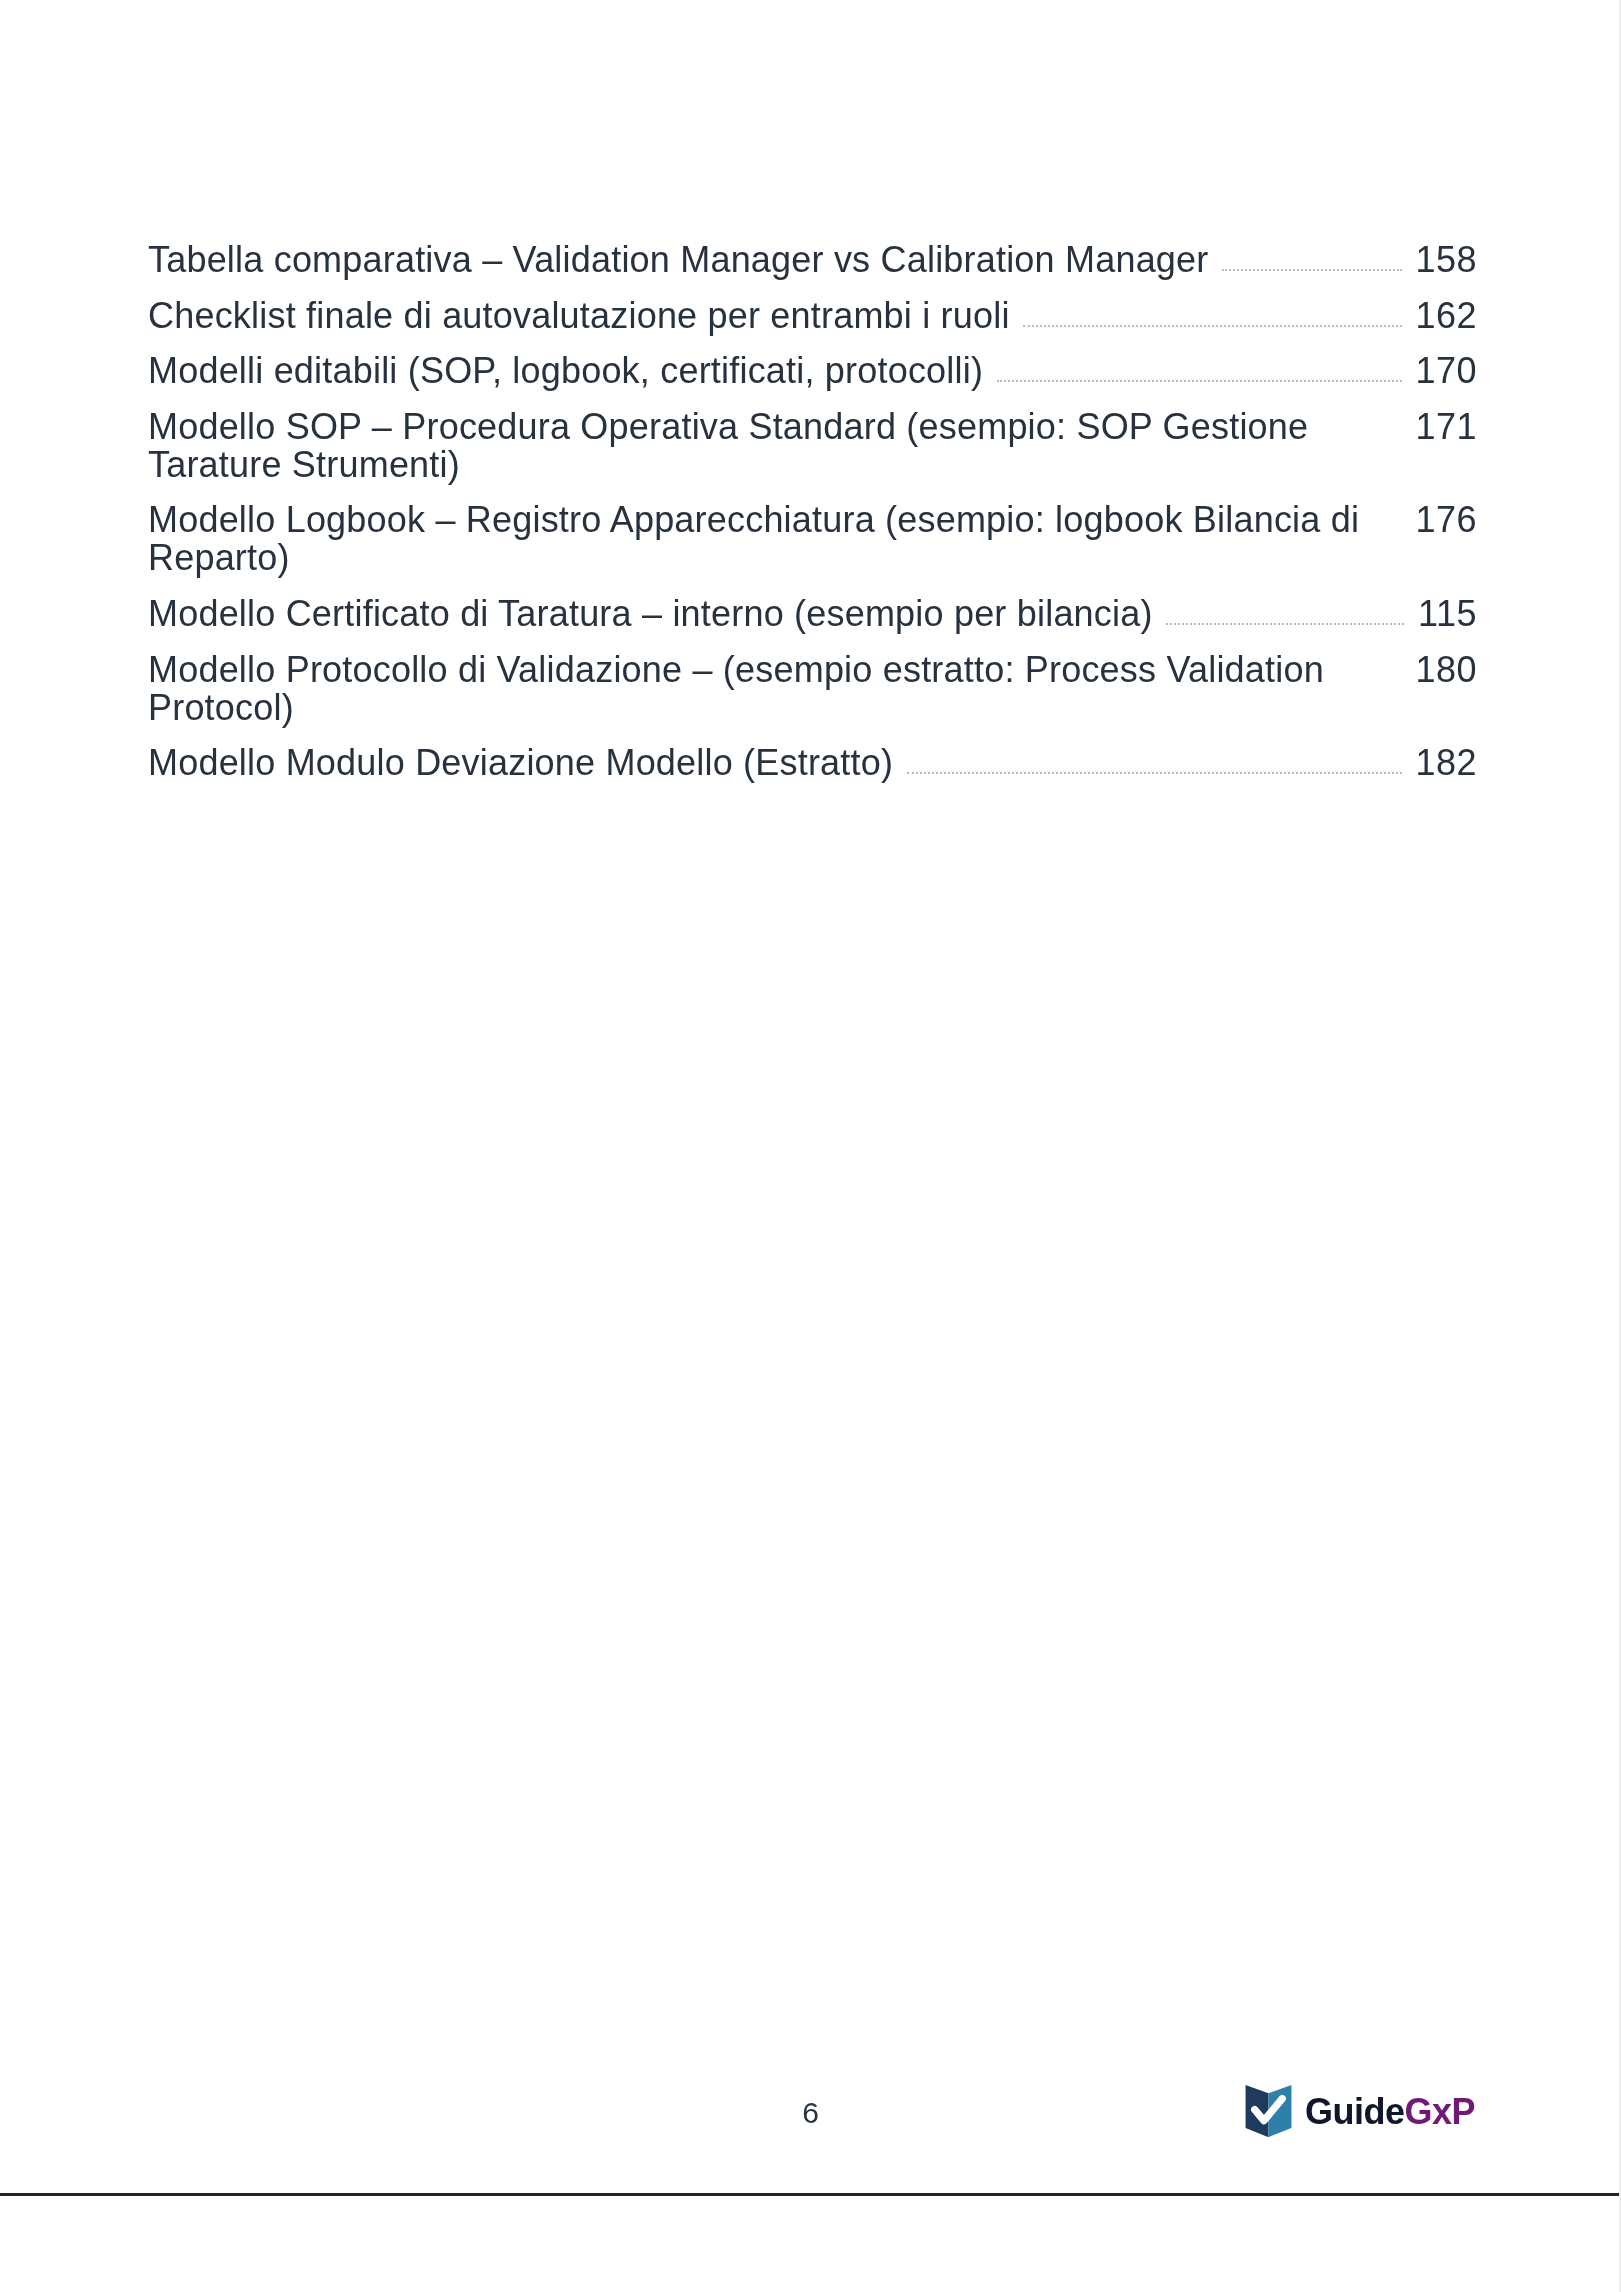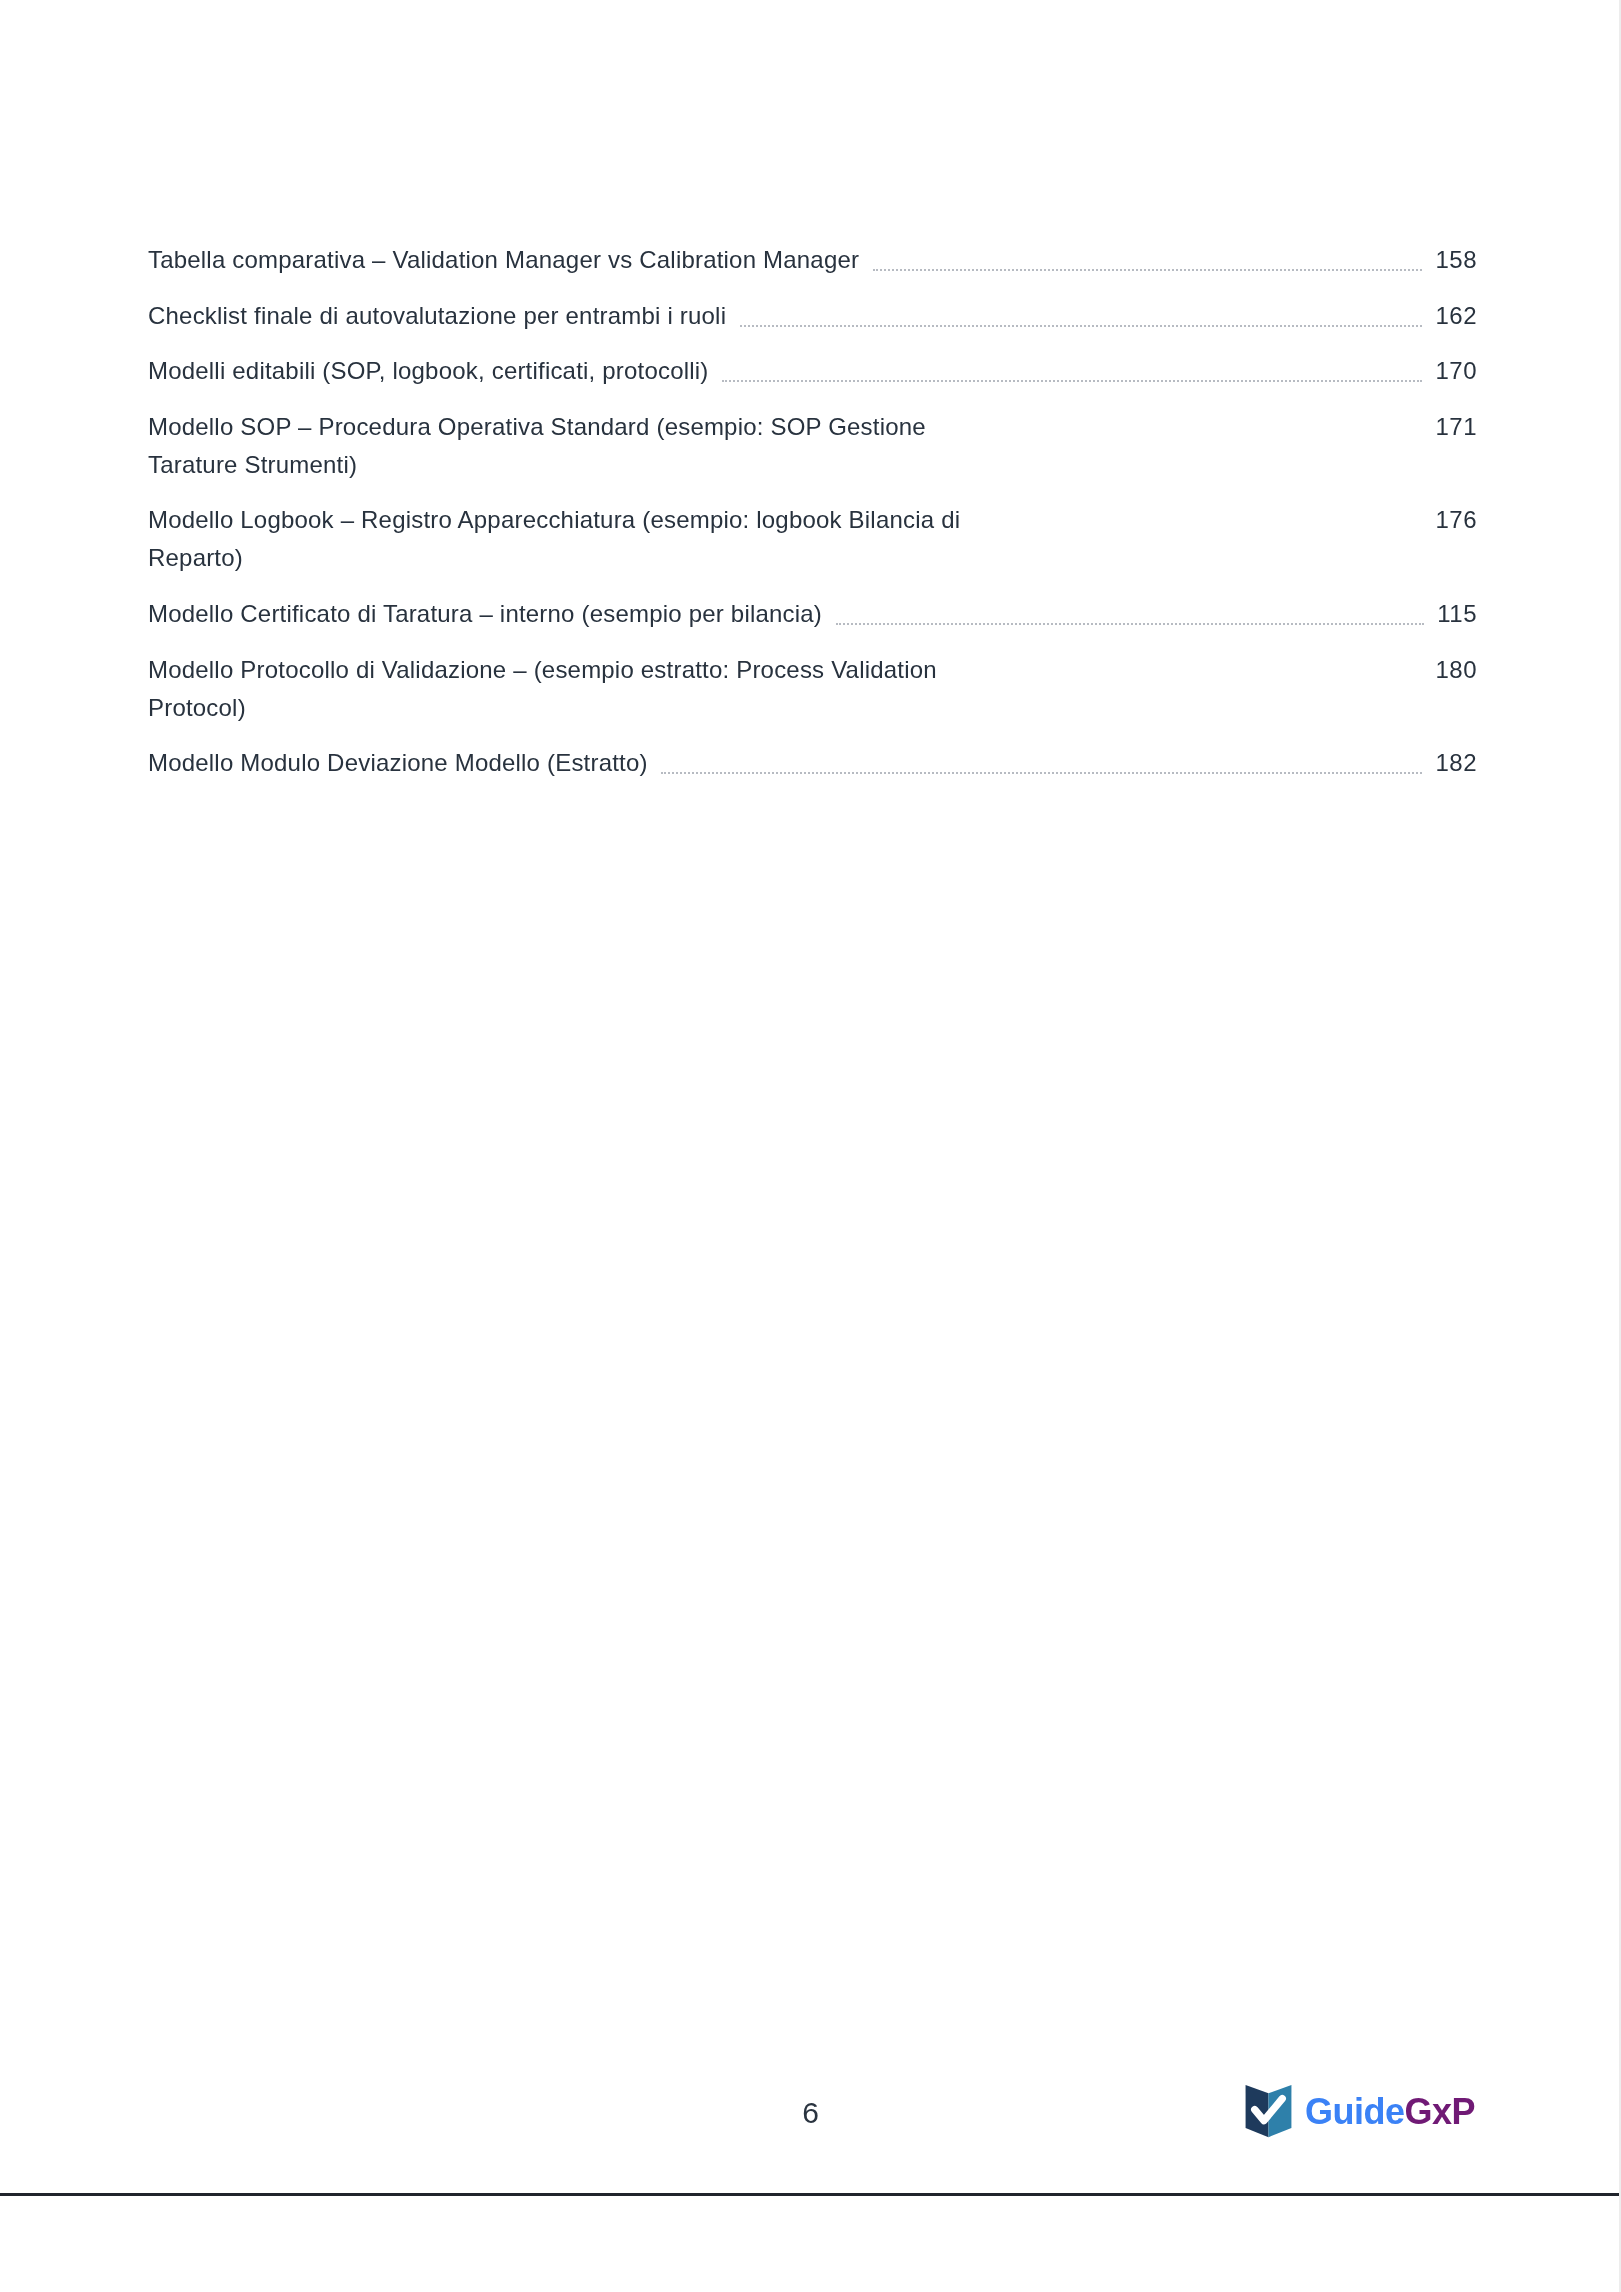--- a/index.html
+++ b/index.html
@@ -21,21 +21,21 @@
   .toc {
     position: absolute;
     left: 148px;
     top: 241px;
     width: 1329px;
   }
   .toc-row {
     display: flex;
     align-items: flex-start;
     margin-bottom: 17.6px;
-    font-size: 24px;
+    font-size: 36px;
     line-height: 38px;
   }
   .toc-text { flex: 0 1 auto; letter-spacing: 0.2px; }
   .toc-leader {
     flex: 1 1 auto;
     height: 28px;
     margin: 0 13.7px;
     min-width: 0;
     border-bottom: 2px dotted #b7bbc2;
   }
@@ -61,21 +61,21 @@
     align-items: center;
     gap: 8.8px;
   }
   .logo-icon { width: 55px; height: 59px; display: block; }
   .logo-text {
     font-size: 36px;
     font-weight: bold;
     letter-spacing: -0.5px;
     white-space: nowrap;
   }
-  .logo-guide { color: #3b82f6; }
+  .logo-guide { color: #0f172a; }
   .logo-gxp  { color: #701a75; }
   .footer-rule {
     position: absolute;
     top: 2193px;
     left: 0;
     width: 1621px;
     height: 2.9px;
     background: #20242c;
   }
 </style>

